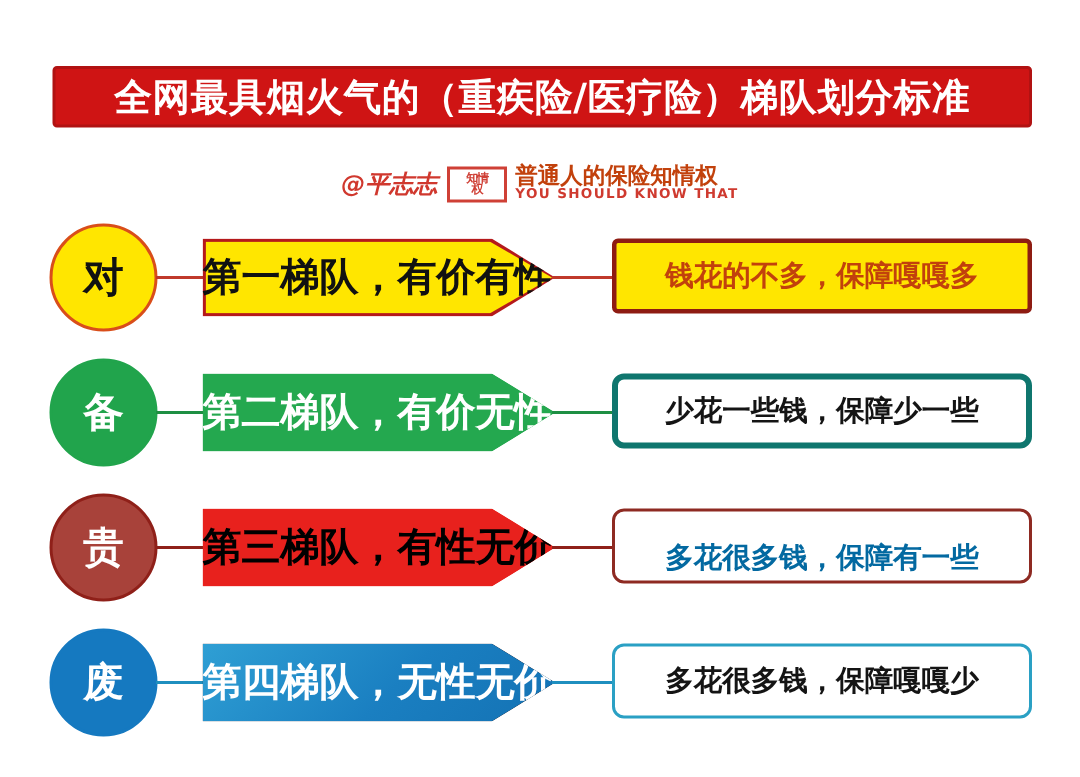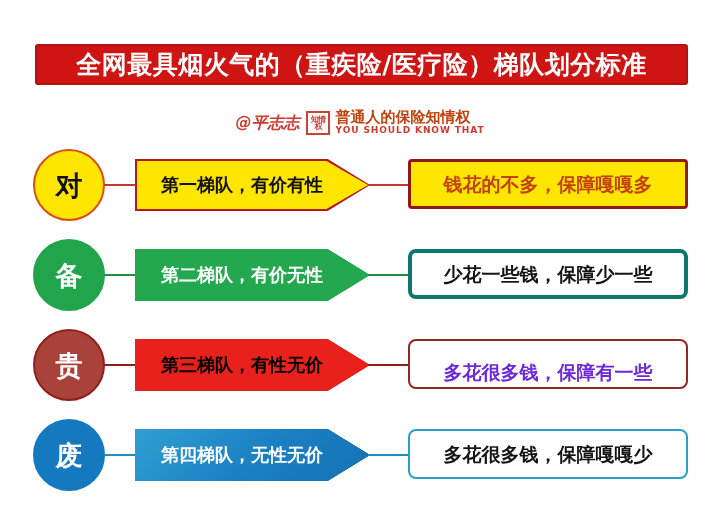--- a/index.html
+++ b/index.html
@@ -60,21 +60,21 @@
   }
   .wm-handle {
     color: #d0382e;
     font-size: 16px;
     font-weight: bold;
     white-space: nowrap;
     line-height: 1;
     font-style: italic;
   }
   .wm-seal {
-    width: 24px;
+    width: 40px;
     height: 24px;
     border: 2px solid #cf4036;
     background: #ffffff;
     box-sizing: border-box;
     display: flex;
     align-items: center;
     justify-content: center;
     overflow: hidden;
   }
   .wm-seal-inner {
@@ -171,24 +171,24 @@
     justify-content: flex-start;
     clip-path: polygon(0 0, 82% 0, 100% 50%, 82% 100%, 0 100%);
   }
   .arrow-inner {
     position: absolute;
     left: 0; top: 0; right: 0; bottom: 0;
     clip-path: polygon(0 0, 82% 0, 100% 50%, 82% 100%, 0 100%);
   }
   .arrow-label {
     position: relative;
-    font-size: 18px;
-    font-weight: bold;
-    line-height: 1;
-    padding-left: 26px;
+    font-size: 26px;
+    font-weight: bold;
+    line-height: 1;
+    padding-left: 0;
     white-space: nowrap;
     z-index: 2;
   }
 
   
   .result-box {
     position: absolute;
     left: 408px;
     top: 14px;
     width: 280px;
@@ -228,21 +228,21 @@
   .r2 .result-label { color: #141414; }
 
   
   .r3 .circle { background: #a8423a; border: 2px solid #8f2019; }
   .r3 .circle-label { color: #ffffff; }
   .r3 .connector-a, .r3 .connector-b { background: #8f2019; }
   .r3 .arrow-inner { background: #e8211d; }
   .r3 .arrow { background: #e8211d; }
   .r3 .arrow-label { color: #000000; }
   .r3 .result-box { background: #ffffff; border: 2px solid #8e2a22; }
-  .r3 .result-label { color: #6d28d9; margin-top: 16px; }
+  .r3 .result-label { color: #0369a1; margin-top: 16px; }
 
   
   .r4 .circle { background: #1579c0; border: 2px solid #1579c0; }
   .r4 .circle-label { color: #ffffff; }
   .r4 .connector-a, .r4 .connector-b { background: #1f8fbf; }
   .r4 .arrow-inner { background: linear-gradient(135deg, #2f9fd4 0%, #1a7fc1 55%, #1472b4 100%); }
   .r4 .arrow { background: #0f172a; }
   .r4 .arrow-label { color: #ffffff; }
   .r4 .result-box { background: #ffffff; border: 2px solid #2aa0c4; }
   .r4 .result-label { color: #141414; }

